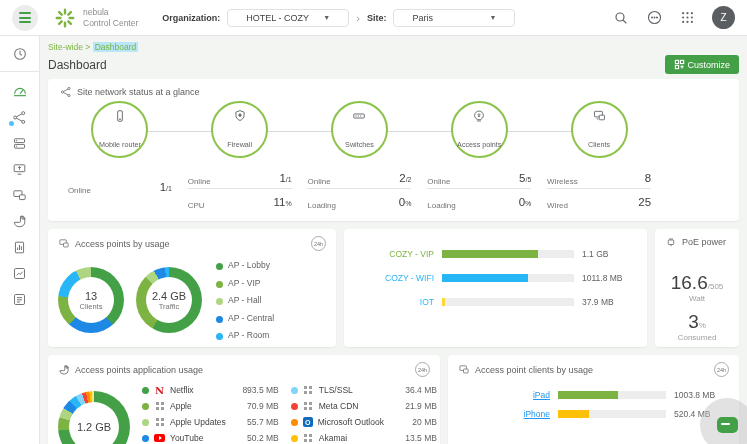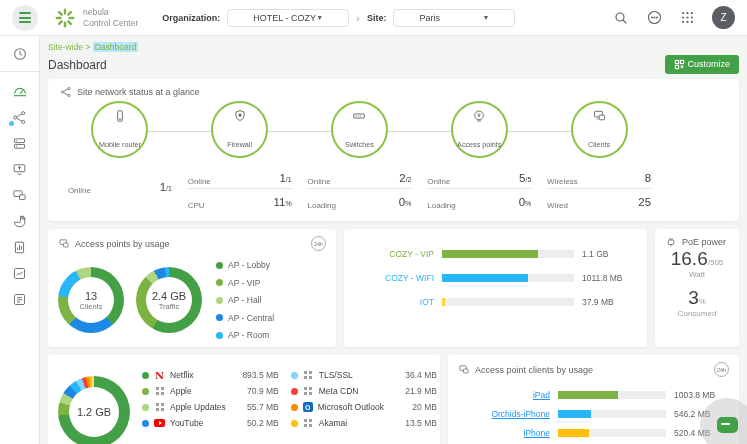--- a/index.html
+++ b/index.html
@@ -6,41 +6,41 @@
 body{width:747px;height:444px;position:relative;overflow:hidden;background:#fff;color:#424242}
 svg{display:block}
 
 .header{position:absolute;top:0;left:0;right:0;height:36px;background:#fff;border-bottom:1px solid #e6e6e6;display:flex;align-items:center;padding:0 12px;gap:10px;z-index:5}
 .burger{width:26px;height:26px;border-radius:50%;background:#ececec;display:flex;flex-direction:column;align-items:center;justify-content:center;gap:2.5px;cursor:pointer}
 .burger i{width:12px;height:2px;background:#43a047;border-radius:1px}
 .brand{display:flex;align-items:center;gap:7px;margin-left:6px}
 .brand-txt{font-size:8.5px;color:#8d8d8d;line-height:1.2}
 .ctx{display:flex;align-items:center;gap:7px;margin-left:14px}
 .ctx-label{font-size:9px;font-weight:bold;color:#3d3d3d}
-.select{display:flex;align-items:center;justify-content:space-between;border:1px solid #e0e0e0;border-radius:4px;padding:3px 25px;font-size:9px;color:#424242;width:122px;cursor:pointer;background:#fff}
+.select{display:flex;align-items:center;justify-content:space-between;border:1px solid #e0e0e0;border-radius:4px;padding:3px 18px;font-size:9px;color:#424242;width:122px;cursor:pointer;background:#fff}
 .caret{font-size:7px;color:#616161}
 .chev{color:#9e9e9e;font-size:11px}
 .hicons{margin-left:auto;display:flex;align-items:center;gap:17px}
 .hicon{cursor:pointer}
 .avatar{width:23px;height:23px;border-radius:50%;background:#5a5e62;color:#fff;font-size:10px;display:flex;align-items:center;justify-content:center;cursor:pointer}
 
 .sidebar{position:absolute;top:36px;left:0;bottom:0;width:40px;background:#fff;border-right:1px solid #e6e6e6;display:flex;flex-direction:column;align-items:center;z-index:4}
 .side-top{padding:9px 0 8px;width:100%;display:flex;justify-content:center;border-bottom:1px solid #e6e6e6}
 .snav{display:flex;flex-direction:column;gap:8px;margin-top:10px}
 .sicon{width:24px;height:18px;display:flex;align-items:center;justify-content:center;cursor:pointer;color:#757575;position:relative}
 .sicon.active{color:#43a047}
 .bluedot{position:absolute;left:1px;bottom:0;width:5px;height:5px;border-radius:50%;background:#4fc3f7}
 
 .main{position:absolute;left:40px;top:36px;right:0;bottom:0;background:#f3f5f2;padding:6px 8px;overflow:hidden}
 .crumb{font-size:8.5px;color:#7cb342}
 .crumb a{color:#7cb342;text-decoration:none;cursor:pointer}
 .crumb .cur{background:#b9e7fa;padding:0 2px;cursor:pointer}
 .title-row{display:flex;align-items:center;margin-top:3px}
 .page-title{font-size:12px;color:#424242}
-.btn-customize{margin-left:auto;display:flex;align-items:flex-start;gap:2px;color:#fff;font-size:9px;padding:4px 9px;border:none;border-radius:3px;cursor:pointer}
+.btn-customize{margin-left:auto;display:flex;align-items:center;gap:2px;color:#fff;font-size:9px;padding:4px 9px;border:none;border-radius:3px;cursor:pointer}
 .card{background:#fff;border-radius:4px;box-shadow:0 1px 2px rgba(0,0,0,.06);padding:7px 10px}
 .card-head{display:flex;align-items:center;gap:5px;font-size:9px;color:#616161}
 .badge24{margin-left:auto;width:15px;height:15px;border:1px solid #aaa;border-radius:50%;font-size:5.5px;color:#757575;display:flex;align-items:center;justify-content:center;cursor:pointer;flex:none}
 
 .glance{margin-top:5px;padding:7px 12px 9px}
 .glance-cols{display:flex;position:relative;margin-top:3px;padding-right:68px}
 .glance-cols::before{content:"";position:absolute;top:30px;left:42px;right:118px;height:1px;background:#d9d9d9}
 .inet{width:78px;display:flex;flex-direction:column;align-items:center;padding-top:15px;position:relative;z-index:1}
 .inet .iw{background:#f3f5f200;padding:0 2px}
 .inet-label{font-size:8px;color:#616161;margin-top:7px}
@@ -64,34 +64,34 @@
 .cardD{width:392px;flex:none}
 .apA-body{display:flex;align-items:center;gap:12px;margin-top:9px}
 .donut{position:relative;border-radius:50%;flex:none}
 .d66{width:66px;height:66px}
 .d72{width:72px;height:72px}
 .hole{position:absolute;inset:10px;background:#fff;border-radius:50%;display:flex;flex-direction:column;align-items:center;justify-content:center}
 .d72 .hole{inset:11px}
 .hole .hv{font-size:11px;color:#424242}
 .hole .hl{font-size:7.5px;color:#757575}
 .legend{display:flex;flex-direction:column;gap:7.5px;margin-left:2px}
-.li{display:flex;align-items:center;gap:5px;font-size:8.5px;color:#616161}
+.li{display:flex;align-items:flex-end;gap:5px;font-size:8.5px;color:#616161}
 .dot{width:7px;height:7px;border-radius:50%;flex:none}
 
 .bars{margin-top:13px}
 .hrow{display:flex;align-items:center;gap:8px;margin-bottom:14px}
 .row3 .hrow{margin-bottom:9px}
 .hlabel{width:80px;text-align:right;font-size:8.5px;flex:none}
 .row3 .hlabel{width:92px}
 .hlabel.link{color:#2196f3;text-decoration:underline;cursor:pointer}
 .track{flex:1;height:8px;background:#ededed;position:relative}
 .fill{height:8px}
 .hval{width:55px;font-size:8.5px;color:#616161;flex:none}
 
-.poe-val{margin-top:0;font-size:19px;color:#424242}
+.poe-val{margin-top:24px;font-size:19px;color:#424242}
 .poe-total{font-size:8px;color:#9e9e9e}
 .poe-unit{font-size:8px;color:#9e9e9e;margin-top:0}
 .poe-pct{margin-top:8px;font-size:19px;color:#424242}
 .poe-pcts{font-size:8px;color:#9e9e9e}
 
 .apD-body{display:flex;gap:12px;margin-top:8px;align-items:flex-start}
 .apD-body .donut{margin-top:6px}
 .appcol{flex:1;display:flex;flex-direction:column;gap:6px}
 .arow{display:flex;align-items:center;gap:5px;font-size:8.5px;color:#424242}
 .alabel{flex:1;white-space:nowrap;overflow:hidden}
@@ -486,20 +486,30 @@
       </div>
       <div class="poe-val"><span>16.6</span><span class="poe-total">/505</span></div>
       <div class="poe-unit">Watt</div>
       <div class="poe-pct"><span>3</span><span class="poe-pcts">%</span></div>
       <div class="poe-unit">Consumed</div>
     </div>
   </div>
 
   <div class="row row3">
     <div class="card cardD">
+      <div class="card-head">
+        <span>
+            <svg width="12" height="12" viewBox="0 0 24 24" fill="none" stroke="#757575" stroke-width="1.8">
+              <path d="M13.5 3.5a8.5 8.5 0 1 1-9.8 9.8h8.3a1.5 1.5 0 0 0 1.5-1.5z"></path>
+              <path d="M16 2.8a8.5 8.5 0 0 1 5.2 5.2H16z"></path>
+            </svg>
+          </span>
+        <span>Access points application usage</span>
+        <span class="badge24">24h</span>
+      </div>
       <div class="apD-body">
         <div class="donut d72" style="background: conic-gradient(rgb(67, 160, 71) 0deg, rgb(67, 160, 71) 264.262deg, rgb(124, 179, 66) 264.262deg, rgb(124, 179, 66) 285.232deg, rgb(174, 213, 129) 285.232deg, rgb(174, 213, 129) 301.706deg, rgb(30, 136, 229) 301.706deg, rgb(30, 136, 229) 316.553deg, rgb(41, 182, 246) 316.553deg, rgb(41, 182, 246) 329.389deg, rgb(129, 212, 250) 329.389deg, rgb(129, 212, 250) 340.154deg, rgb(244, 67, 54) 340.154deg, rgb(244, 67, 54) 346.632deg, rgb(251, 140, 0) 346.632deg, rgb(251, 140, 0) 352.251deg, rgb(255, 193, 7) 352.251deg, rgb(255, 193, 7) 356.244deg, rgb(255, 224, 130) 356.244deg, rgb(255, 224, 130) 360deg);">
           <div class="hole">
               <span class="hv">1.2 GB</span>
             </div>
         </div>
         <div class="appcol">
           <div class="arow">
               <span class="dot" style="background-color: rgb(67, 160, 71);"></span>
               <span class="app-ico ico-netflix"></span>
@@ -569,27 +579,20 @@
       </div>
       <div class="bars">
         <div class="hrow">
             <span class="hlabel link">iPad</span>
             <div class="track">
               <div class="fill" style="width: 55.7667%; background-color: rgb(124, 179, 66);"></div>
             </div>
             <span class="hval">1003.8 MB</span>
           </div>
         <div class="hrow">
-            <span class="hlabel link">Orchids-iPhone</span>
-            <div class="track">
-              <div class="fill" style="width: 30.3444%; background-color: rgb(41, 182, 246);"></div>
-            </div>
-            <span class="hval">546.2 MB</span>
-          </div>
-        <div class="hrow">
             <span class="hlabel link">iPhone</span>
             <div class="track">
               <div class="fill" style="width: 28.9111%; background-color: rgb(255, 193, 7);"></div>
             </div>
             <span class="hval">520.4 MB</span>
           </div>
 
       </div>
     </div>
   </div>

